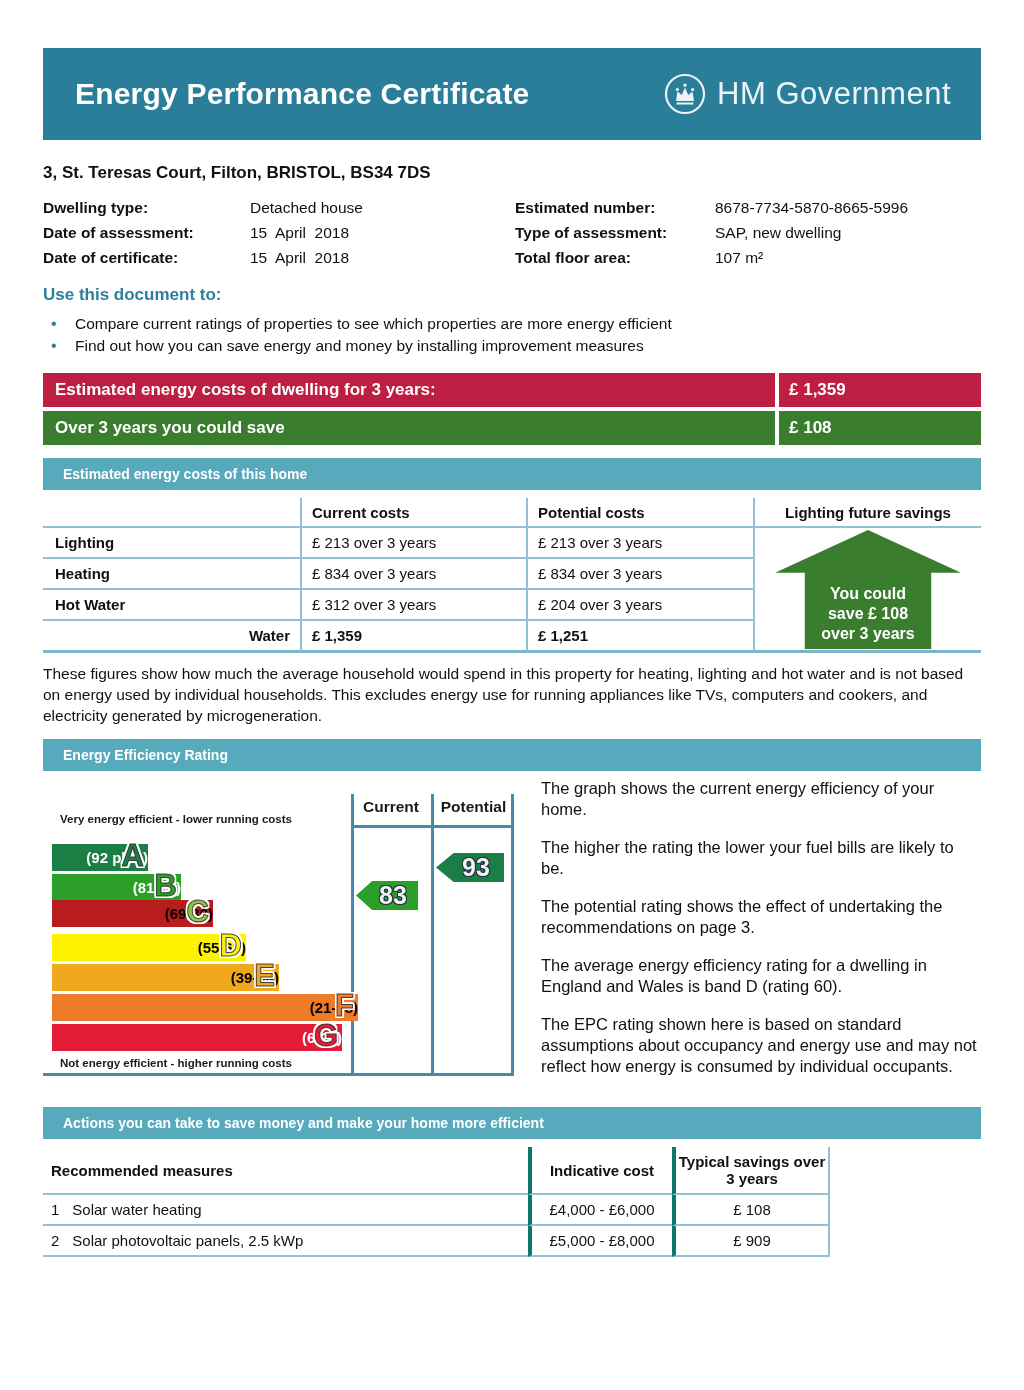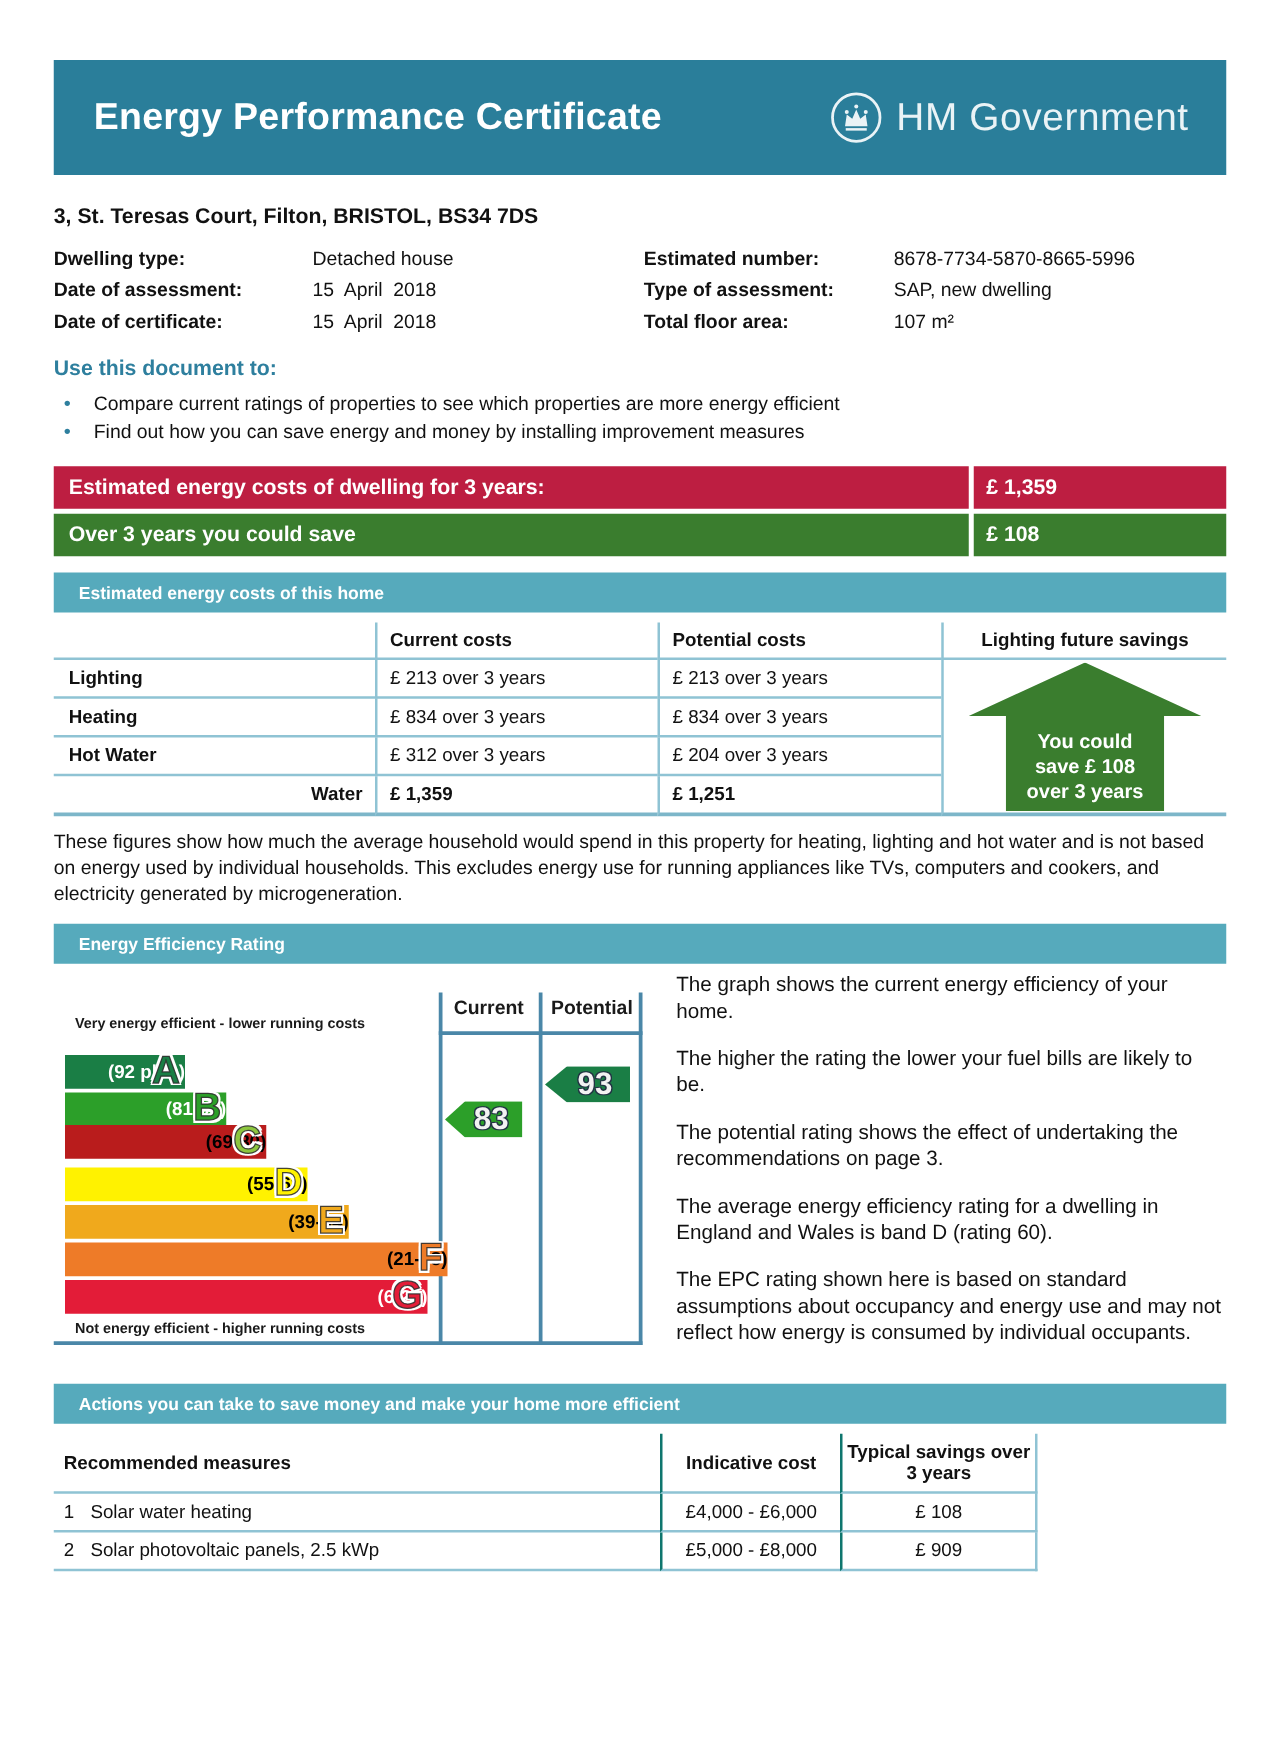--- a/index.html
+++ b/index.html
@@ -112,21 +112,21 @@
   
   .actions-table {
     margin-top:8px;
     display:grid;
     grid-template-columns:485px 144px 158px;
     grid-template-rows:48px 31px 31px;
     font-size:15px;
     width:787px;
   }
   .at { border-bottom:2px solid #8fc3d4; display:flex; align-items:center; }
-  .at.vline { border-left:2px solid #0f766e; }
+  .at.vline { border-left:4px solid #0f766e; }
   .at.redge { border-right:2px solid #8fc3d4; }
   .at.head { font-weight:bold; }
   .at.center { justify-content:center; text-align:center; }
   .at.measures-head { padding-left:8px; }
   .measure-cell { padding-left:8px; gap:13px; }
   .measure-num { font-weight:normal; }
 </style>
 </head>
 <body>
 

